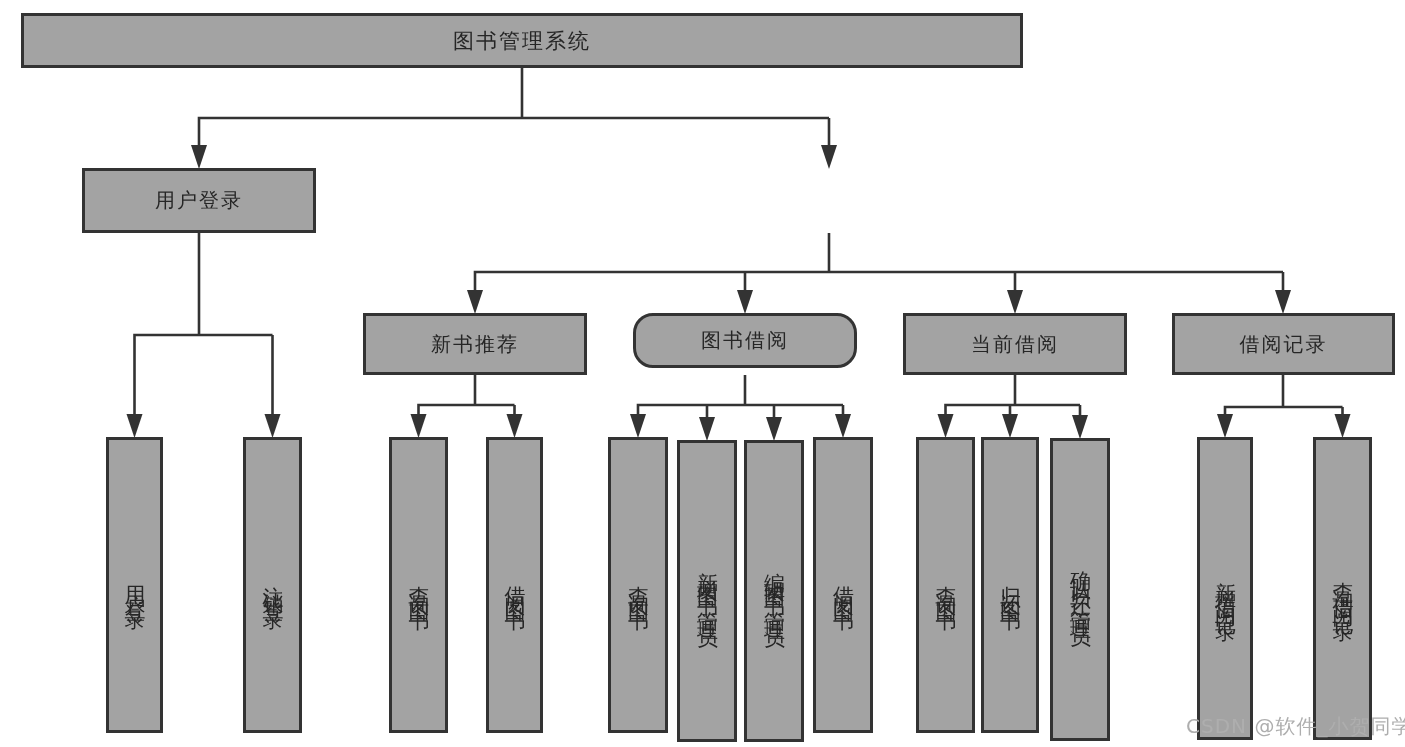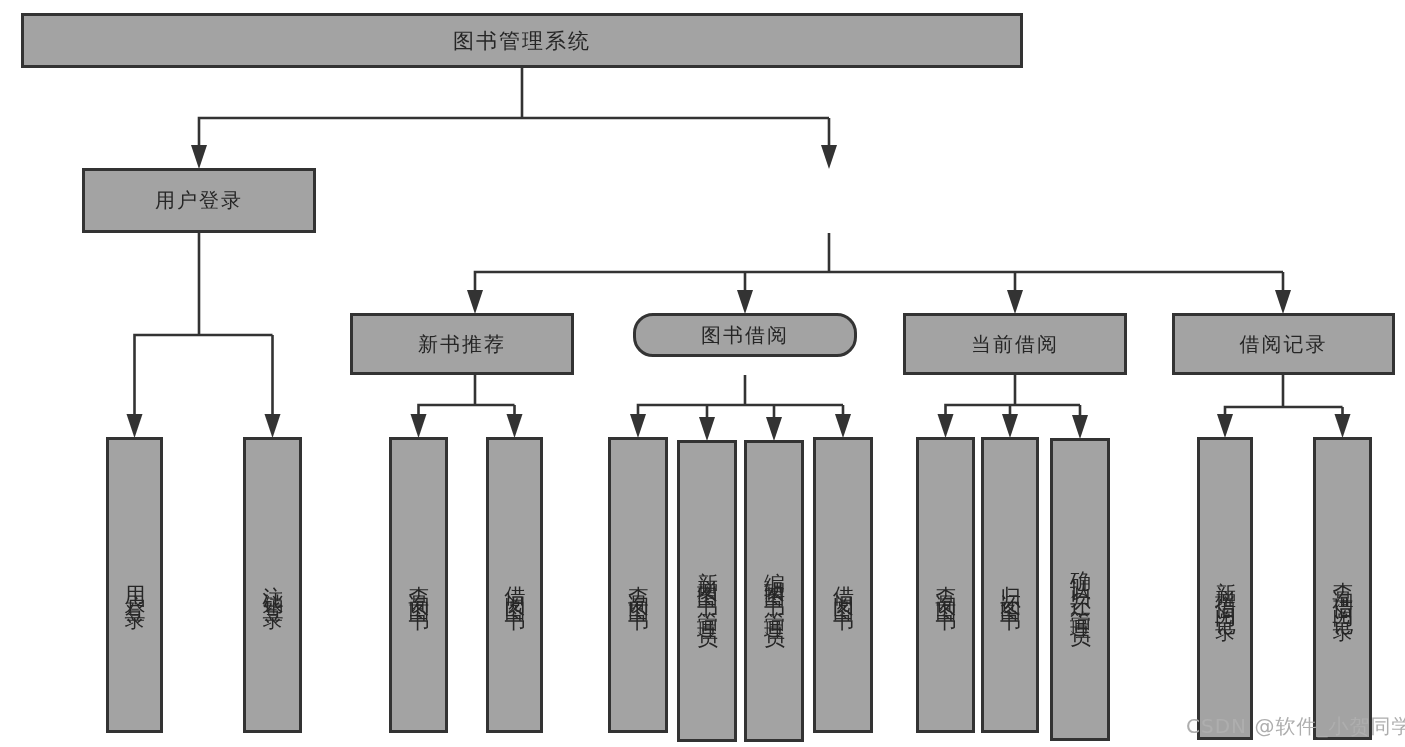--- a/index.html
+++ b/index.html
@@ -99,24 +99,24 @@
   </svg>
 
   <div class="node root" style="left:21px;top:13px;width:1002px;height:55px;">
     <span class="hlabel">图书管理系统</span>
   </div>
 
   <div class="node" style="left:82px;top:168px;width:234px;height:65px;">
     <span class="hlabel">用户登录</span>
   </div>
 
-  <div class="node" style="left:350px;top:313px;width:224px;height:62px;">
+  <div class="node" style="left:363px;top:313px;width:224px;height:62px;">
     <span class="hlabel">新书推荐</span>
   </div>
-  <div class="node" style="left:633px;top:313px;width:224px;height:44px;border-radius:20px;">
+  <div class="node" style="left:633px;top:313px;width:224px;height:55px;border-radius:20px;">
     <span class="hlabel">图书借阅</span>
   </div>
   <div class="node" style="left:903px;top:313px;width:224px;height:62px;">
     <span class="hlabel">当前借阅</span>
   </div>
   <div class="node" style="left:1172px;top:313px;width:223px;height:62px;">
     <span class="hlabel">借阅记录</span>
   </div>
 
   <div class="node" style="left:106px;top:437px;width:57px;height:296px;">

